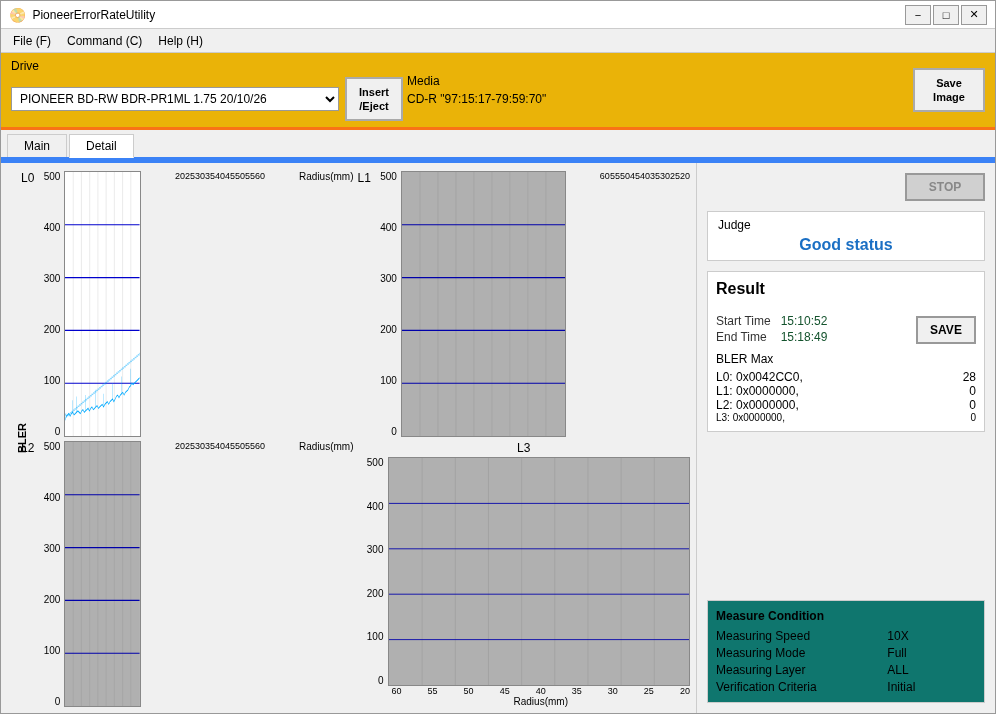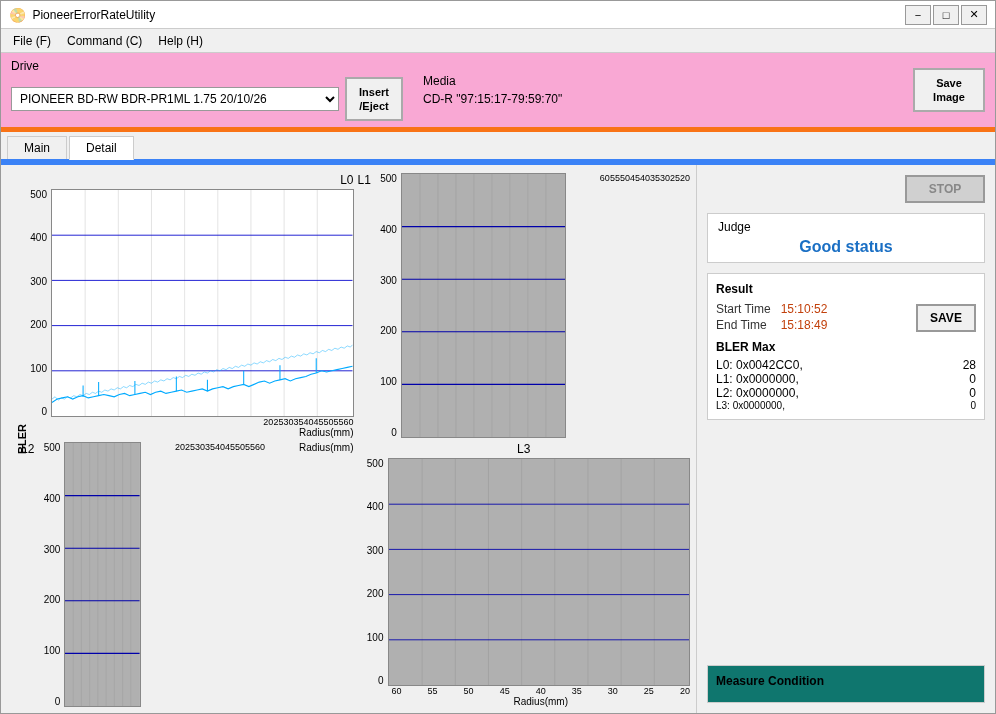--- a/index.html
+++ b/index.html
@@ -57,26 +57,26 @@
       align-items: center;
       padding: 0 4px;
       border-bottom: 1px solid #ccc;
     }
     .menu-item {
       padding: 2px 8px;
       cursor: pointer;
       font-size: 12px;
     }
     .toolbar {
-      background: #f9a8d4;
+      background: #eab308;
       padding: 6px 10px;
       display: flex;
       align-items: center;
-      gap: 20px;
-      border-bottom: 5px solid #f97316;
+      gap: 4px;
+      border-bottom: 3px solid #f97316;
     }
     .toolbar-group {
       display: flex;
       flex-direction: column;
       gap: 4px;
     }
     .toolbar-label {
       font-size: 12px;
       font-weight: normal;
     }
@@ -196,35 +196,35 @@
       font-weight: bold;
       color: #1a6fc4;
       text-align: center;
     }
     .result-section {
       border: 1px solid #ccc;
       padding: 8px;
       background: white;
     }
     .result-title {
-      font-size: 12px;
-      font-weight: bold;
-      margin-bottom: 6px;
+      font-size: 16px;
+      font-weight: bold;
+      margin-bottom: 16px;
     }
     .result-grid {
       display: grid;
       grid-template-columns: auto auto;
       gap: 2px 10px;
       font-size: 12px;
     }
     .result-key { color: #333; }
-    .result-value { color: #c2410c; }
+    .result-value { color: #14532d; }
     .bler-title {
       font-size: 12px;
-      font-weight: bold;
+      font-weight: normal;
       margin-bottom: 4px;
     }
     .save-btn {
       width: 60px;
       height: 28px;
       background: #f0f0f0;
       border: 2px solid #999;
       cursor: pointer;
       font-size: 12px;
       font-weight: bold;
@@ -290,21 +290,21 @@
     <div class="tab">Main</div>
     <div class="tab active">Detail</div>
   </div>
 
   <div class="main-content">
 
     <div style="flex:1;padding:6px 4px 4px 4px;position:relative;display:flex;flex-direction:column;">
       <div style="position:absolute;top:50%;left:6px;transform:translateY(-50%) rotate(-90deg);font-size:11px;font-weight:bold;z-index:10;">BLER</div>
       <div style="display:grid;grid-template-columns:1fr 1fr;grid-template-rows:1fr 1fr;flex:1;gap:0px;padding-left:14px;">
 
-        <div style="display:flex;flex-direction:column;padding:2px;align-items:flex-end;">
+        <div style="display:flex;flex-direction:row;padding:2px;">
           <div class="chart-title">L0</div>
           <div style="display:flex;flex:1;min-height:0;">
             <div class="chart-y-axis">
               <span>500</span>
               <span>400</span>
               <span>300</span>
               <span>200</span>
               <span>100</span>
               <span>0</span>
             </div>
@@ -534,16 +534,26 @@
             <span>L3: 0x0000000,</span>
             <span>0</span>
           </div>
         </div>
       </div>
 
       <div style="flex:1;"></div>
 
       <div class="measure-section">
         <div class="measure-title">Measure Condition</div>
+        <div class="measure-grid">
+          <span>Measuring Speed</span>
+          <span>10X</span>
+          <span>Measuring Mode</span>
+          <span>Full</span>
+          <span>Measuring Layer</span>
+          <span>ALL</span>
+          <span>Verification Criteria</span>
+          <span>Initial</span>
+        </div>
       </div>
     </div>
   </div>
 </div>
 
 </body></html>

